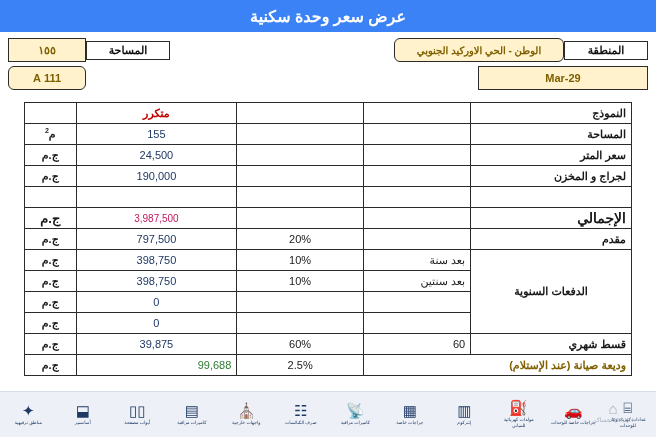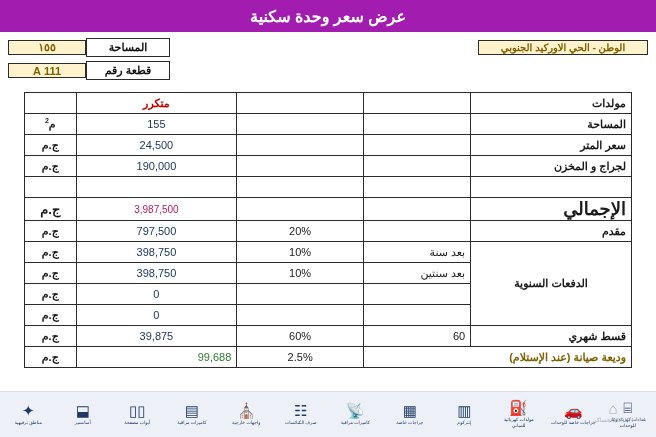--- a/index.html
+++ b/index.html
@@ -10,21 +10,21 @@
     font-family: "Liberation Sans", sans-serif;
     color: #1a1a1a;
     overflow: hidden;
     position: relative;
   }
   .page { width:656px; height:437px; position:relative; }
 
   
   .title-bar {
     height: 32px;
-    background: #a21caf;
+    background: #3b82f6;
     color: #ffffff;
     display: flex; align-items: center; justify-content: center;
     font-size: 16px; font-weight: bold;
     letter-spacing: 0px;
   }
 
   
   .hdr {
     padding: 6px 8px 2px 8px;
   }
@@ -41,28 +41,28 @@
     background: #ffffff;
     height: 19px;
     min-width: 84px;
     display:flex; align-items:center; justify-content:center;
     font-size: 11px; font-weight: bold; color:#111;
     padding: 0 6px;
   }
   .cell-value {
     border: 1px solid #2b2b2b;
     background: #FFF2CC;
-    height: 15px;
+    height: 24px;
     display:flex; align-items:center; justify-content:center;
     font-size: 11px; font-weight: bold; color:#7f6000;
     padding: 0 6px;
   }
   .v-area { width: 78px; }
-  .v-unit { width: 78px; }
-  .v-region { width: 170px; font-size: 10px; }
+  .v-unit { width: 78px; border-radius: 6px; }
+  .v-region { width: 170px; font-size: 10px; border-radius: 6px; }
   .v-date { width: 170px; }
 
   
   table.main {
     border-collapse: collapse;
     margin: 6px auto 0 auto;
     width: 608px;
     table-layout: fixed;
   }
   table.main td {
@@ -82,21 +82,21 @@
   .c-mid2 { width: 100px; background:#ffffff; }
   .c-num  { width: 150px; background:#ffffff; text-align:center; font-weight:normal; color:#1F3864; }
   .c-cur  { width: 48px;  background:#ffffff; text-align:center; font-weight:bold; font-size:10px; }
 
   .row-model .c-num { color:#C00000; font-weight:bold; }
   .sup { font-size:7px; vertical-align: super; }
 
   .blank-row td { height: 21px; }
 
   .total-row td { height: 28px; }
-  .total-row .lbl { font-size:18px; font-weight:bold;font-family:Liberation Serif, serif; }
+  .total-row .lbl { font-size:14px; font-weight:bold;font-family:Liberation Serif, serif; }
   .total-row .c-num { font-size: 10px; color:#be185d; }
   .total-row .c-cur { font-size: 13px; }
 
   .green { color:#2e7d32;text-align:right; }
   .amber-txt { color:#806000; font-weight:bold; }
 
   .sub-lbl { text-align:right; font-weight:normal; font-size:11px; }
   .yearly-lbl { font-weight:bold; font-size:11px; text-align:center; }
 
   
@@ -129,42 +129,43 @@
 
 <div class="page">
 
   <div class="title-bar">
     <span>عرض سعر وحدة سكنية</span>
   </div>
 
   <div class="hdr">
     <div class="hdr-row">
       <div class="hdr-group">
+        <div class="cell-label">المنطقة</div>
         <div class="cell-value v-region">الوطن - الحي الاوركيد الجنوبي</div>
       </div>
       <div class="hdr-group">
         <div class="cell-label">المساحة</div>
         <div class="cell-value v-area">١٥٥</div>
       </div>
     </div>
     <div class="hdr-row">
       <div class="hdr-group">
+        <div class="cell-value v-date">Mar-29</div>
       </div>
       <div class="hdr-group">
-        <div class="cell-label">قطعة رقم</div>
         <div class="cell-value v-unit">111 A</div>
       </div>
     </div>
   </div>
 
   <table class="main">
     <tbody>
 
       <tr class="row-model">
-        <td class="lbl">مولدات</td>
+        <td class="lbl">النموذج</td>
         <td class="c-mid2"></td>
         <td class="c-mid"></td>
         <td class="c-num">متكرر</td>
         <td class="c-cur"></td>
       </tr>
 
       <tr>
         <td class="lbl">المساحة</td>
         <td class="c-mid2"></td>
         <td class="c-mid"></td>

